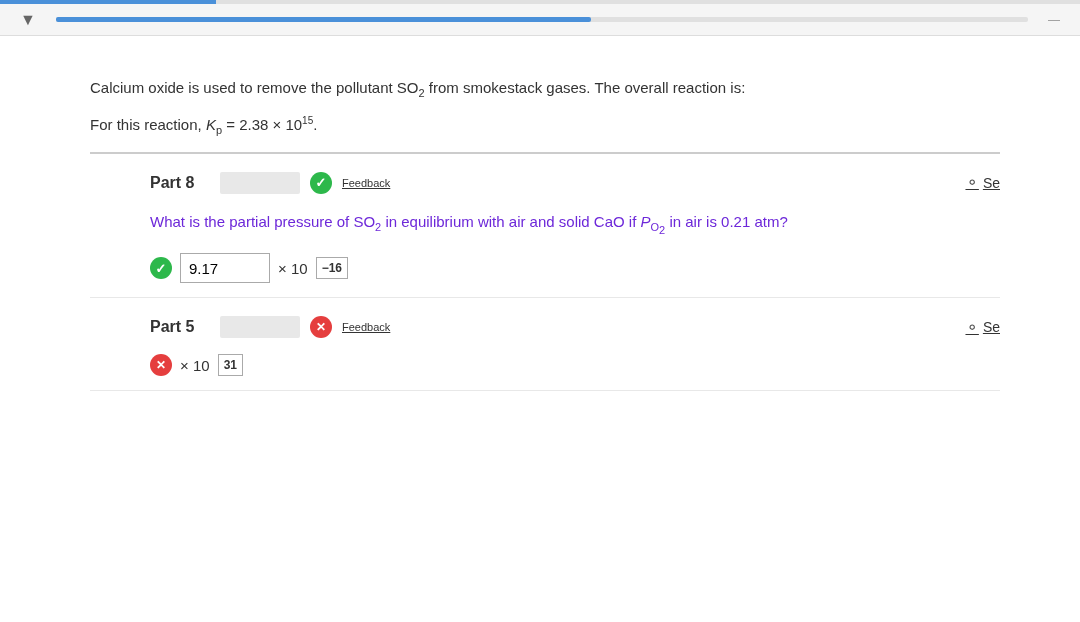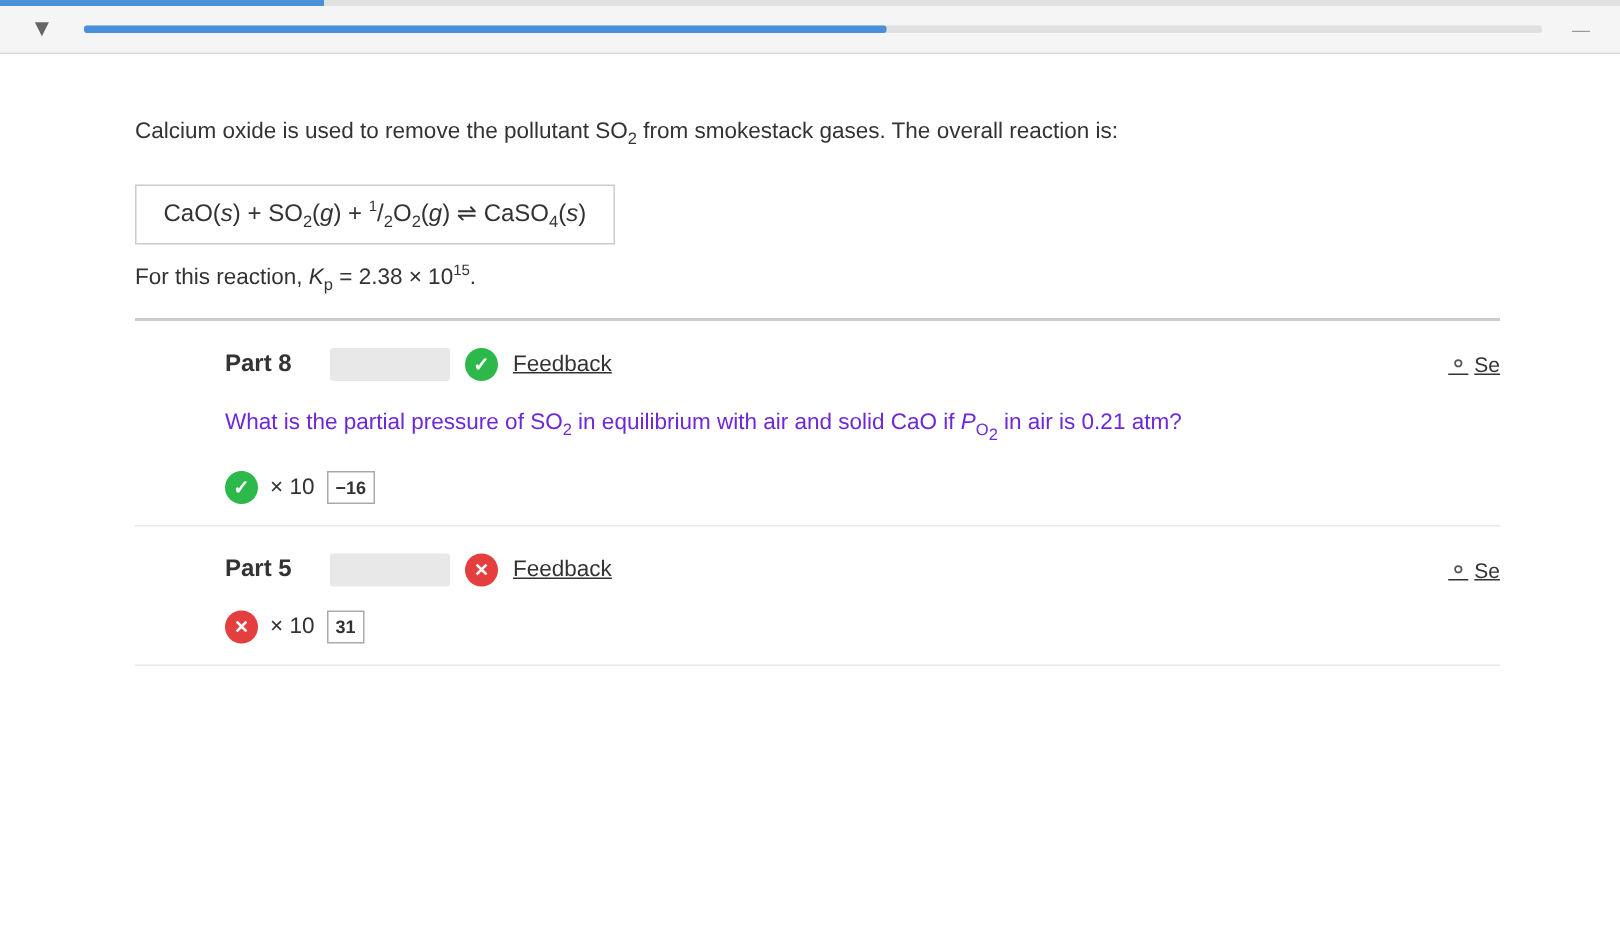--- a/index.html
+++ b/index.html
@@ -76,21 +76,21 @@
       border-radius: 2px;
     }
 
     .feedback-btn {
       display: flex;
       align-items: center;
       gap: 6px;
       color: #333;
       text-decoration: underline;
       cursor: pointer;
-      font-size: 15px;
+      font-size: 11px;
       background: none;
       border: none;
       padding: 0;
       justify-content: flex-end;
     }
 
     .icon-circle-check {
       width: 22px;
       height: 22px;
       border-radius: 50%;
@@ -200,23 +200,20 @@
   <span style="font-size: 12px; color: #999;">—</span>
 </div>
 
 <div class="main-content">
   
   <p class="intro-text">
     Calcium oxide is used to remove the pollutant SO<sub>2</sub> from smokestack gases. The overall reaction is:
   </p>
 
   
-  <div class="equation-box">
-    CaO(<em>s</em>) + SO<sub>2</sub>(<em>g</em>) + <sup>1</sup>/<sub>2</sub>O<sub>2</sub>(<em>g</em>) ⇌ CaSO<sub>4</sub>(<em>s</em>)
-  </div>
 
   
   <p class="kp-line">
     For this reaction, <em>K</em><sub>p</sub> = 2.38 × 10<sup>15</sup>.
   </p>
 
   <hr class="divider">
 
   
   <div class="parts-container">
@@ -232,20 +229,21 @@
         <button class="hint-btn">
           <span class="hint-icon">⚬</span>
           <span>Se</span>
         </button>
       </div>
       <p class="part-question">
         What is the partial pressure of SO<sub>2</sub> in equilibrium with air and solid CaO if <em>P</em><sub>O<sub>2</sub></sub> in air is 0.21 atm?
       </p>
       <div class="answer-row">
         <div class="icon-circle-check"></div>
+        <input class="answer-input" type="text" value="9.17" style="">
         <span style="font-size: 15px;">× 10</span>
         <span class="exponent-box">−16</span>
       </div>
     </div>
 
     <div class="part-section">
       <div class="part-header">
         <span class="part-label">Part 5</span>
         <div class="part-input-display"></div>
         <div class="icon-circle-cross"></div>

